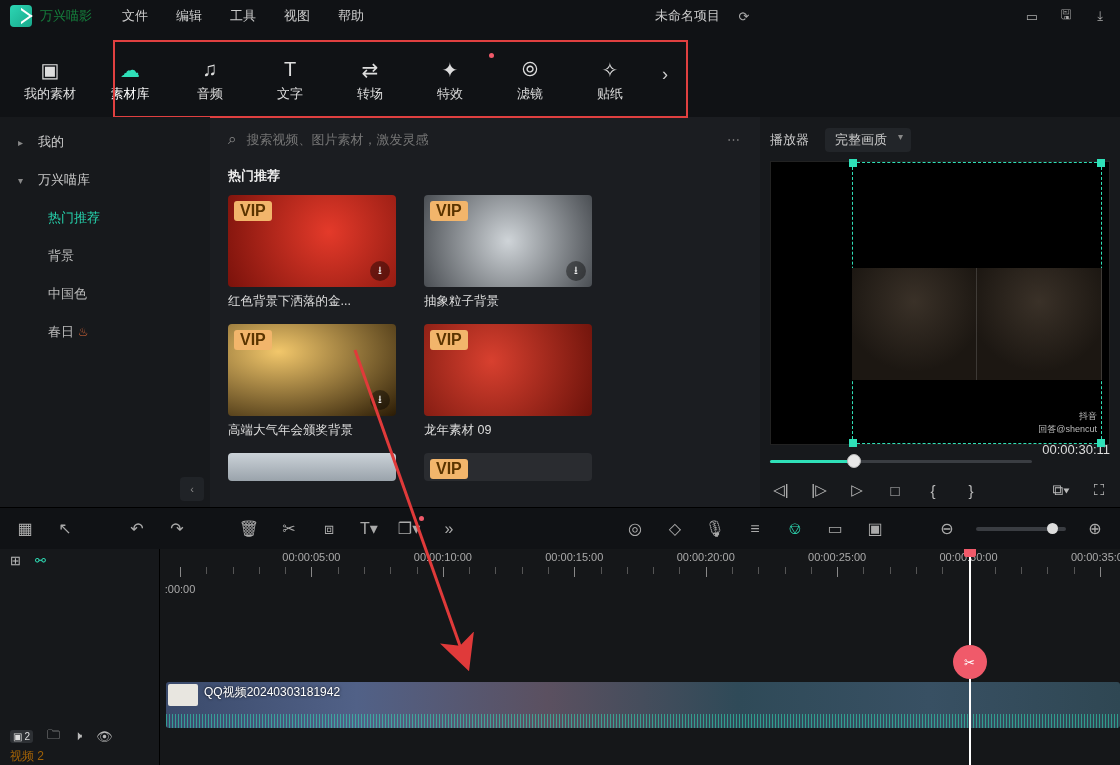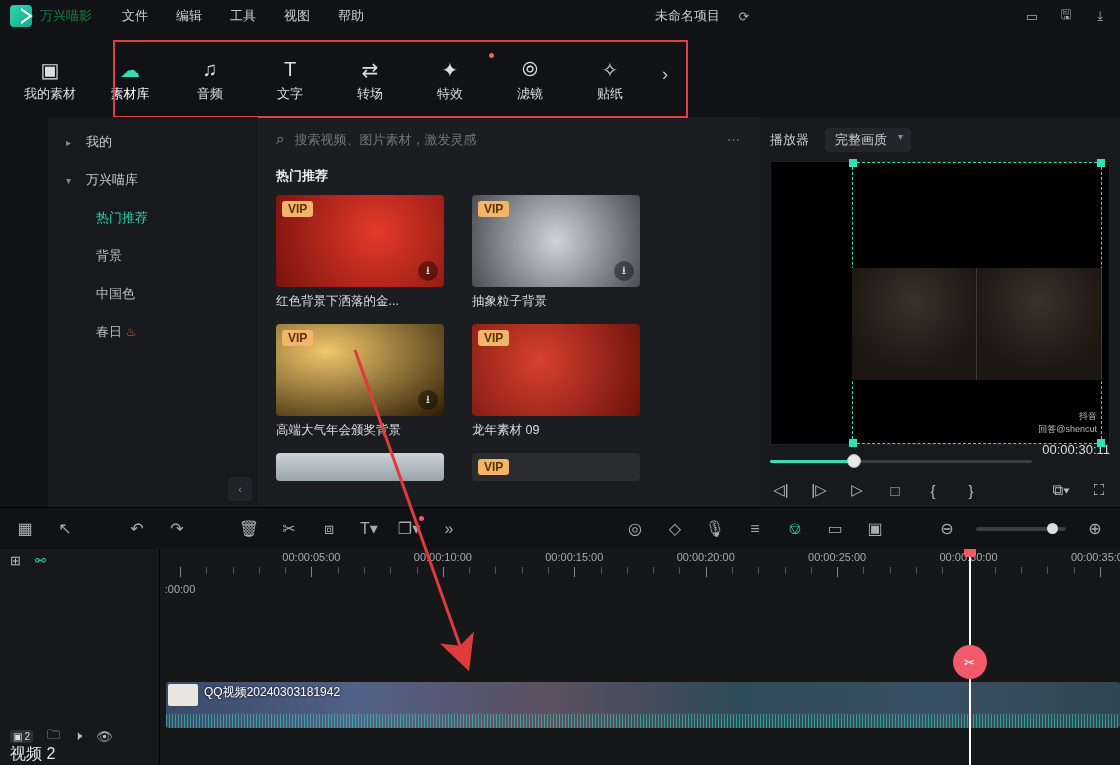--- a/index.html
+++ b/index.html
@@ -18,35 +18,35 @@
   .proj { margin-left:auto; display:flex; align-items:center; gap:14px; color:#ccc; }
   .proj .iconbtn { width:20px; height:20px; display:flex; align-items:center; justify-content:center; color:#aaa; }
   
   .toprow { display:flex; align-items:center; height:85px; padding:0 10px; background:#101215; position:relative;}
   .toptab { width:80px; text-align:center; padding-top:8px; cursor:pointer; color:#ddd;}
   .toptab .ic { height:30px; display:flex; align-items:center; justify-content:center; font-size:20px;}
   .toptab.active { color:#fff;}
   .redbox { position:absolute; left:113px; top:40px; width:575px; height:78px; border:2px solid #e04040; pointer-events:none; }
   
   .main { display:flex; height:390px; }
-  .leftcol { width:210px; background:#17191c; padding-top:6px; position:relative;margin-left:48px;}
+  .leftcol { width:210px; background:#17191c; padding-top:6px; position:relative;}
   .sidegroup { padding:10px 18px; color:#ccc; display:flex; align-items:center; gap:10px; cursor:pointer;}
   .sidegroup.expanded::before{content:"▾"; font-size:10px; color:#888; width:10px;}
   .sidegroup.collapsed::before{content:"▸"; font-size:10px; color:#888; width:10px;}
   .subitem { padding:10px 18px 10px 48px; color:#bbb; cursor:pointer;}
   .subitem.active{ color:#26d3ad;}
   .collapse-btn{ position:absolute; bottom:6px; right:6px; width:24px; height:24px; background:#202327; border-radius:4px; display:flex; align-items:center; justify-content:center; color:#888; font-size:11px;}
   .centercol { flex:1; background:#1b1d21; padding:0 18px; overflow:hidden;}
   .searchrow{ height:44px; display:flex; align-items:center; gap:10px; color:#888;}
   .searchrow input{ flex:1; background:transparent; border:none; color:#ccc; font-size:13px; outline:none;}
   .sectitle{ color:#eee; margin:6px 0 10px; font-weight:600;}
   .cardrow{ display:flex; gap:28px; margin-bottom:14px;}
   .card{ width:168px; }
   .thumb{ width:168px; height:92px; border-radius:4px; position:relative; background:#333;}
-  .vip{ position:absolute; left:6px; top:6px; background:#f2b56b; color:#5a3400; font-size:12px; padding:1px 6px; border-radius:3px; font-weight:700;}
+  .vip{ position:absolute; left:6px; top:6px; background:#f2b56b; color:#5a3400; font-size:16px; padding:1px 6px; border-radius:3px; font-weight:700;}
   .dl{ position:absolute; right:6px; bottom:6px; width:20px; height:20px; background:rgba(0,0,0,0.4); border-radius:10px; display:flex; align-items:center;justify-content:center; font-size:11px; color:#eee;}
   .cardlabel{ color:#ddd; margin-top:6px; font-size:12.5px; white-space:nowrap; overflow:hidden; text-overflow:ellipsis;}
   
   .preview { width:360px; background:#17191c; padding:8px 10px 6px; display:flex; flex-direction:column; }
   .prevhead{ display:flex; align-items:center; gap:16px; height:30px;}
   .prevhead .sel{ background:#222529; border-radius:4px; padding:3px 24px 3px 10px; color:#ccc; position:relative; cursor:pointer;}
   .prevhead .sel::after{content:"▾"; position:absolute; right:8px; top:3px; font-size:10px; color:#888;}
   .stage{ flex:1; margin-top:6px; position:relative; background:#000; border:1px solid #222;}
   .selbox{ position:absolute; left:81px; top:0; right:7px; bottom:0; border:1px dashed #2fe0b8;}
   .selbox .hnd{position:absolute; width:8px; height:8px; background:#2fe0b8;}
@@ -68,21 +68,21 @@
   .tl-toolbar .split{ color:#2fe0b8;}
   .tl-toolbar .sep{flex:0 0 14px;}
   .tl-toolbar .grow{flex:1;}
   .zoomslider{ width:90px; height:4px; background:#3a3d42; border-radius:2px; position:relative;}
   .zoomslider .k{position:absolute; right:8px; top:-4px; width:11px; height:11px; border-radius:50%; background:#ddd;}
   
   .timeline{ background:#151719; height:216px; position:relative; overflow:hidden;}
   .tl-left{ position:absolute; left:0; top:0; bottom:0; width:160px; background:#16181b; border-right:1px solid #000;}
   .tl-left .row1{position:absolute; left:10px; top:4px; display:flex; gap:14px; align-items:center; color:#bbb;}
   .tl-left .brow{position:absolute; left:10px; bottom:18px; display:flex; gap:14px; align-items:center; color:#bbb;}
-  .tracklabel{position:absolute; left:10px; bottom:0; color:#e5e5e5; font-size:16px;}
+  .tracklabel{position:absolute; left:10px; bottom:0; color:#a16207; font-size:12px;}
   .badge{ background:#2d3034; color:#ddd; font-size:10px; padding:1px 3px; border-radius:3px; display:flex; align-items:center; gap:2px;}
   .ruler{ position:absolute; left:160px; right:0; top:0; height:36px; }
   .ruler .lab{ position:absolute; top:2px; font-size:11px; color:#aaa; transform:translateX(-50%);}
   .ruler .ticks{position:absolute; left:0; right:0; top:18px; height:12px;}
   .ruler .tick{position:absolute; top:0; width:1px; height:7px; background:#555;}
   .ruler .tick.maj{height:10px; background:#888;}
   .trackarea{ position:absolute; left:160px; right:0; top:127px; height:60px;}
   .clip{ position:absolute; left:6px; right:0; top:6px; height:46px; background:linear-gradient(90deg,#3a4a6b,#516187,#5b5060,#2f4a58,#385063,#2f4753); border-radius:3px; overflow:hidden;}
   .clipicon{position:absolute; left:2px; top:2px; width:30px; height:22px; background:#e8e6e0; border-radius:2px;}
   .clipname{position:absolute; left:38px; top:2px; color:#fff; font-size:12px; text-shadow:0 0 3px #000;}

